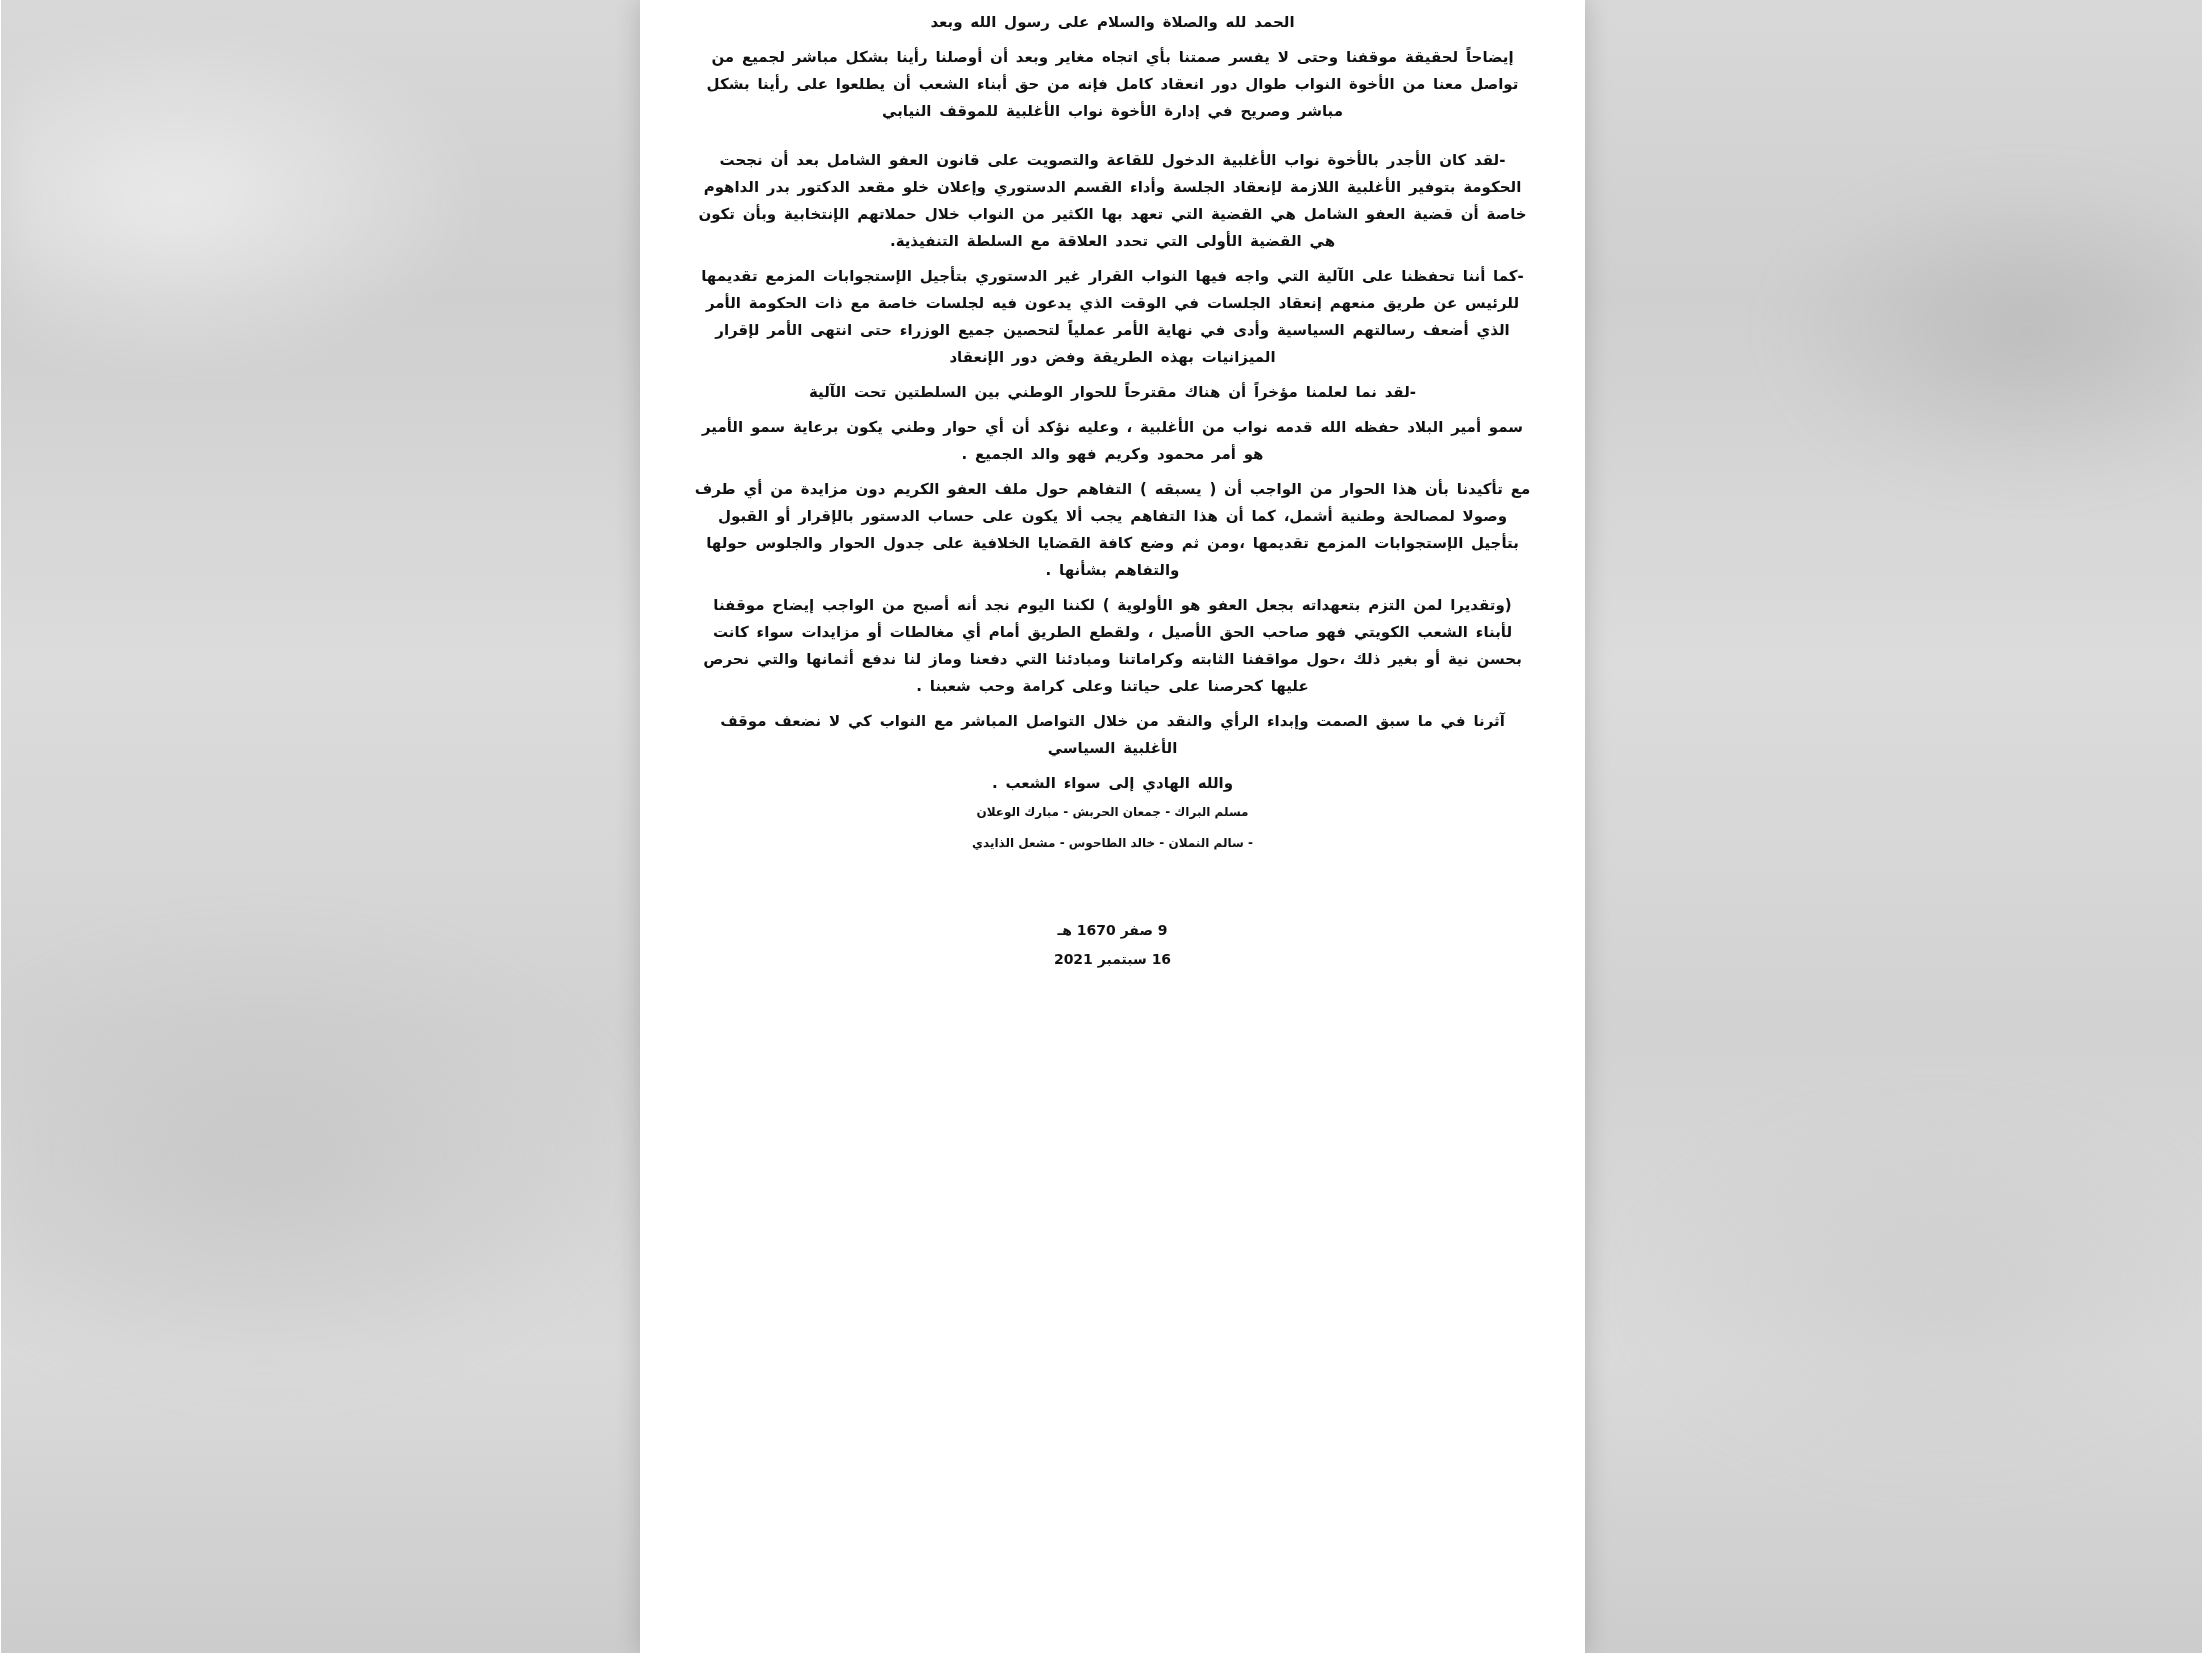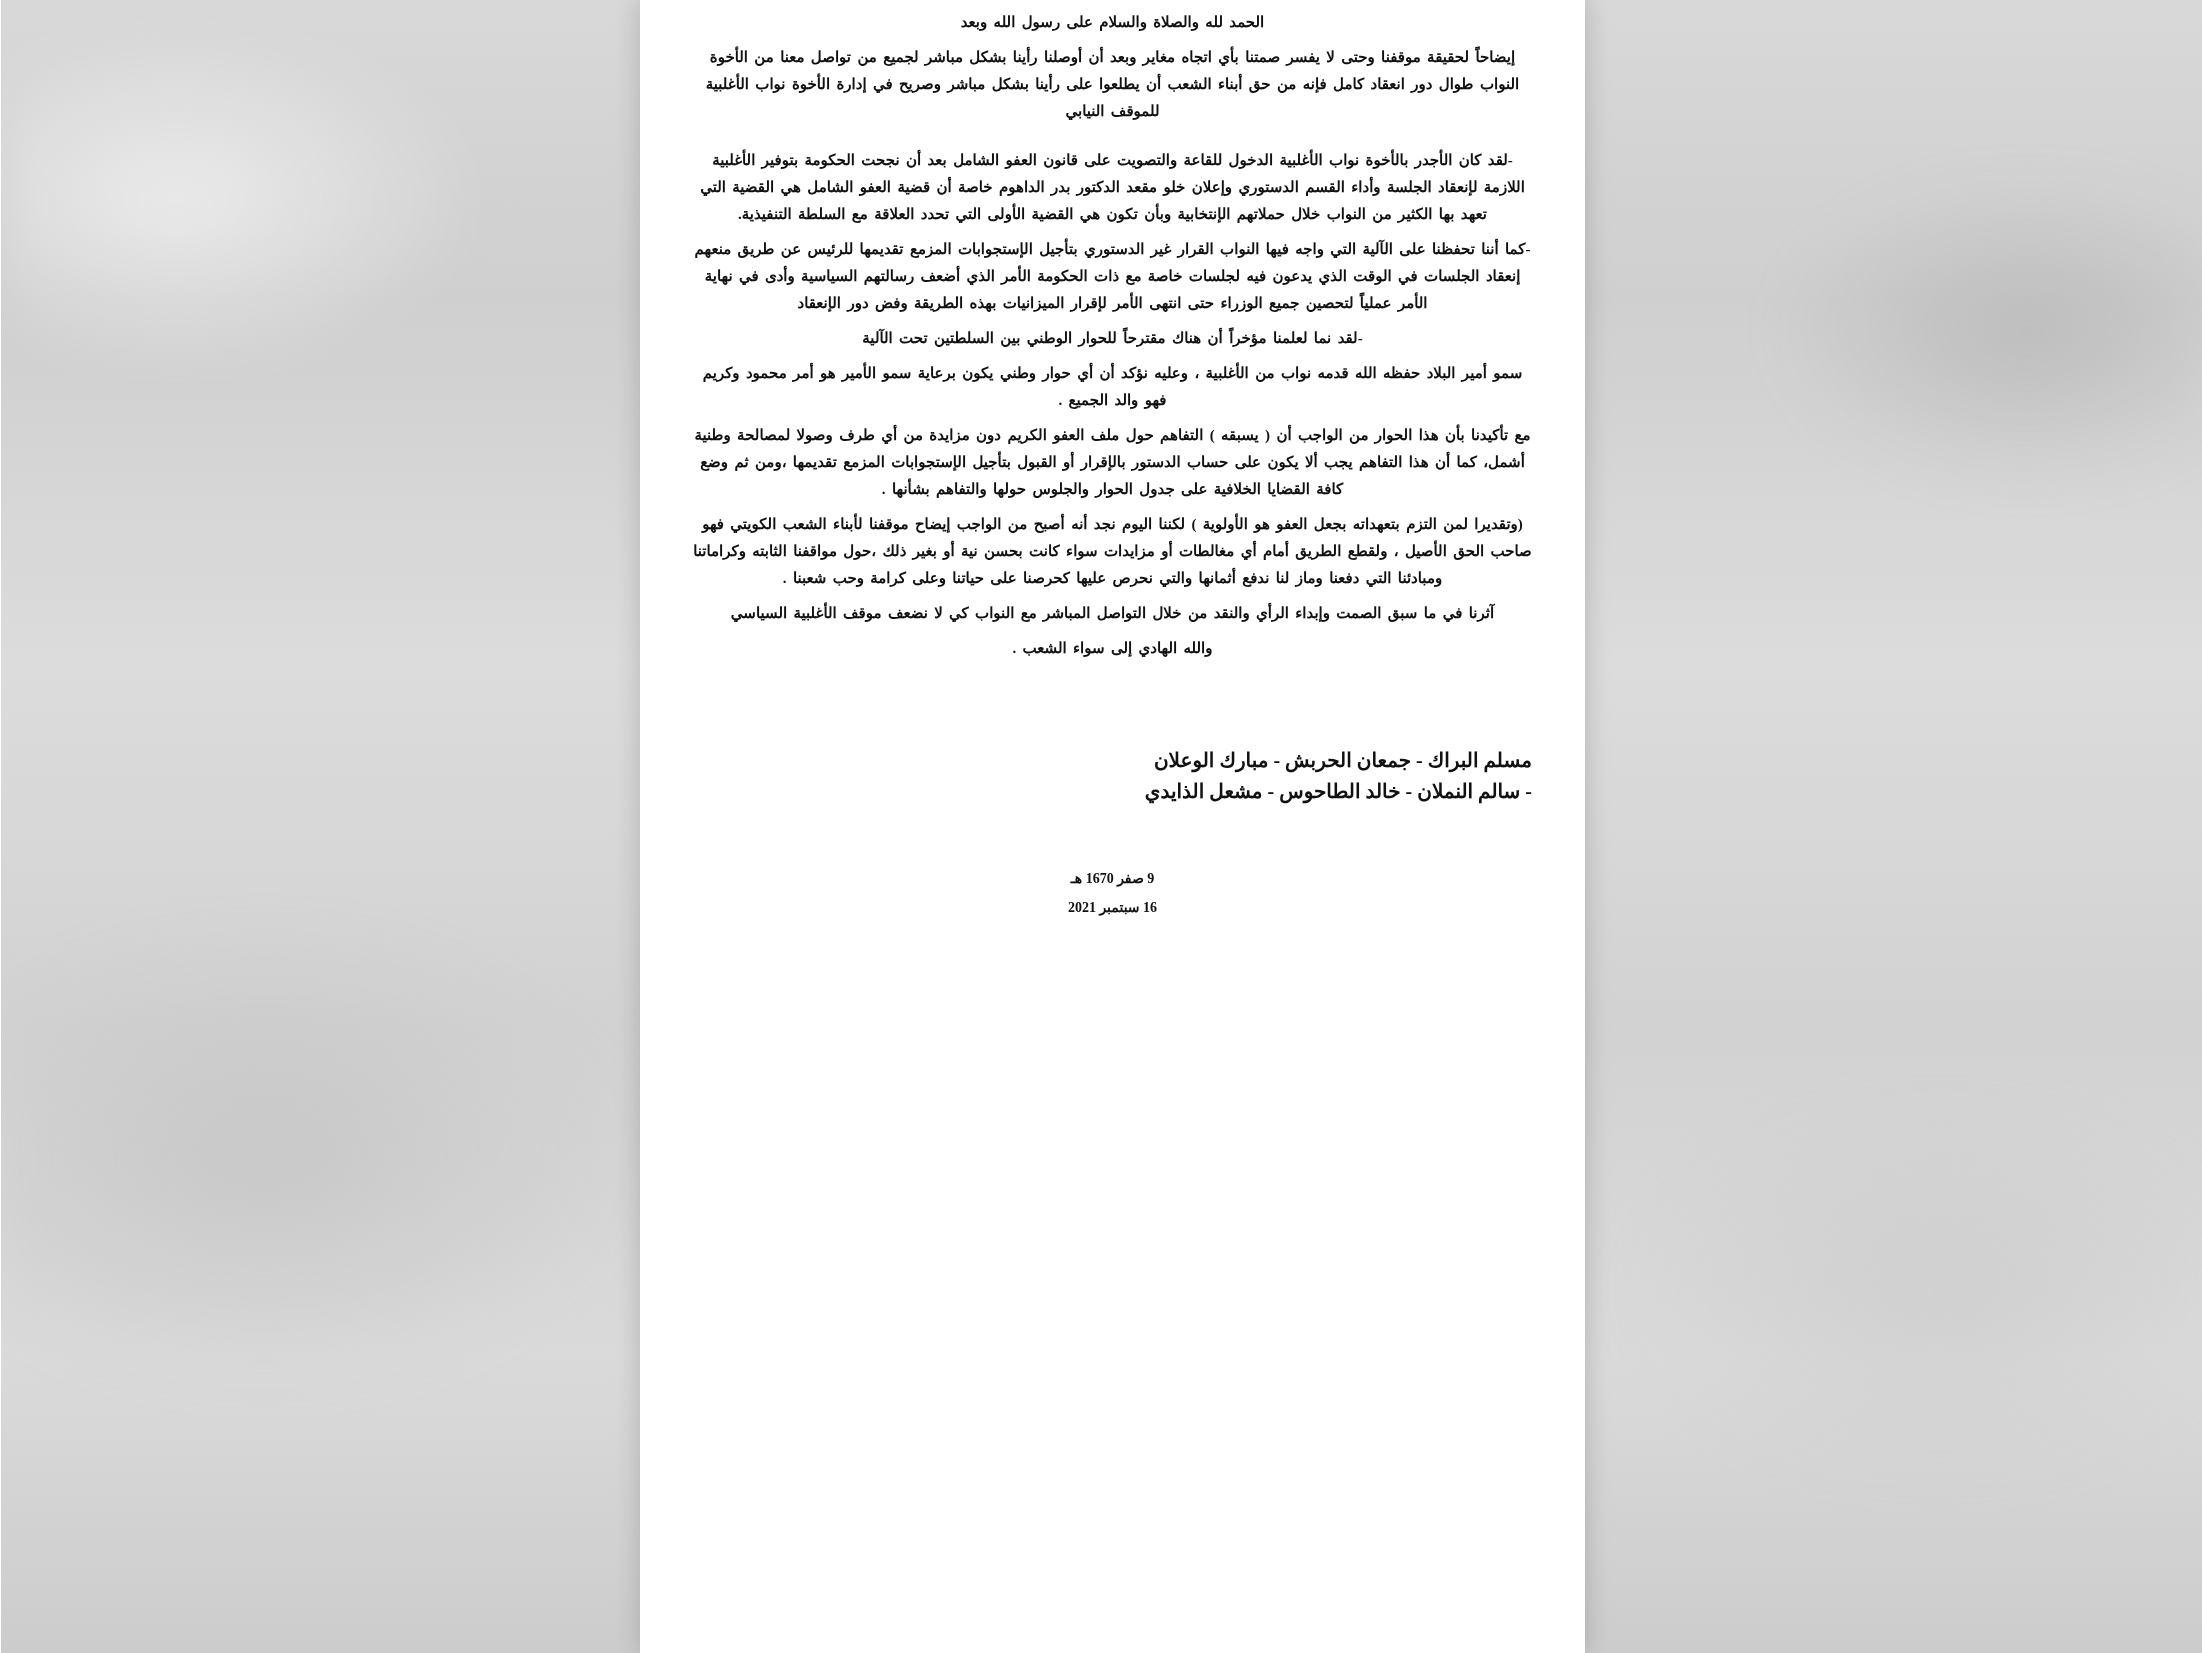--- a/index.html
+++ b/index.html
@@ -41,21 +41,20 @@
     position: absolute;
     left: 640px;
     top: 0;
     width: 945px;
     height: 1654px;
     background: #ffffff;
     box-shadow: 0 0 24px rgba(0,0,0,0.18);
     box-sizing: border-box;
     padding: 8.6px 53px 0 53px;
     overflow: hidden;
-    font-family: Liberation Serif, serif;
   }
 
   .doc-body {
     direction: rtl;
     text-align: center;
     color: #111111;
     font-weight: 700;
     font-size: 15px;
     line-height: 27px;
     letter-spacing: 0.2px;
@@ -66,26 +65,25 @@
     margin: 0 0 0 0;
     padding: 0;
   }
   .para + .para {
     margin-top: 8px;
   }
   .spacer-lg { height: 22.4px; }
 
   .signatures {
     direction: rtl;
-    text-align: right;
+    text-align: center;
     color: #111111;
     font-weight: 700;
-    font-size: 20px;
+    font-size: 12px;
     line-height: 31px;
-    margin-top: 83px;
   }
   .sig-line { white-space: nowrap; }
 
   .dateblock {
     direction: rtl;
     text-align: center;
     color: #111111;
     font-weight: 700;
     font-size: 14px;
     line-height: 29px;

